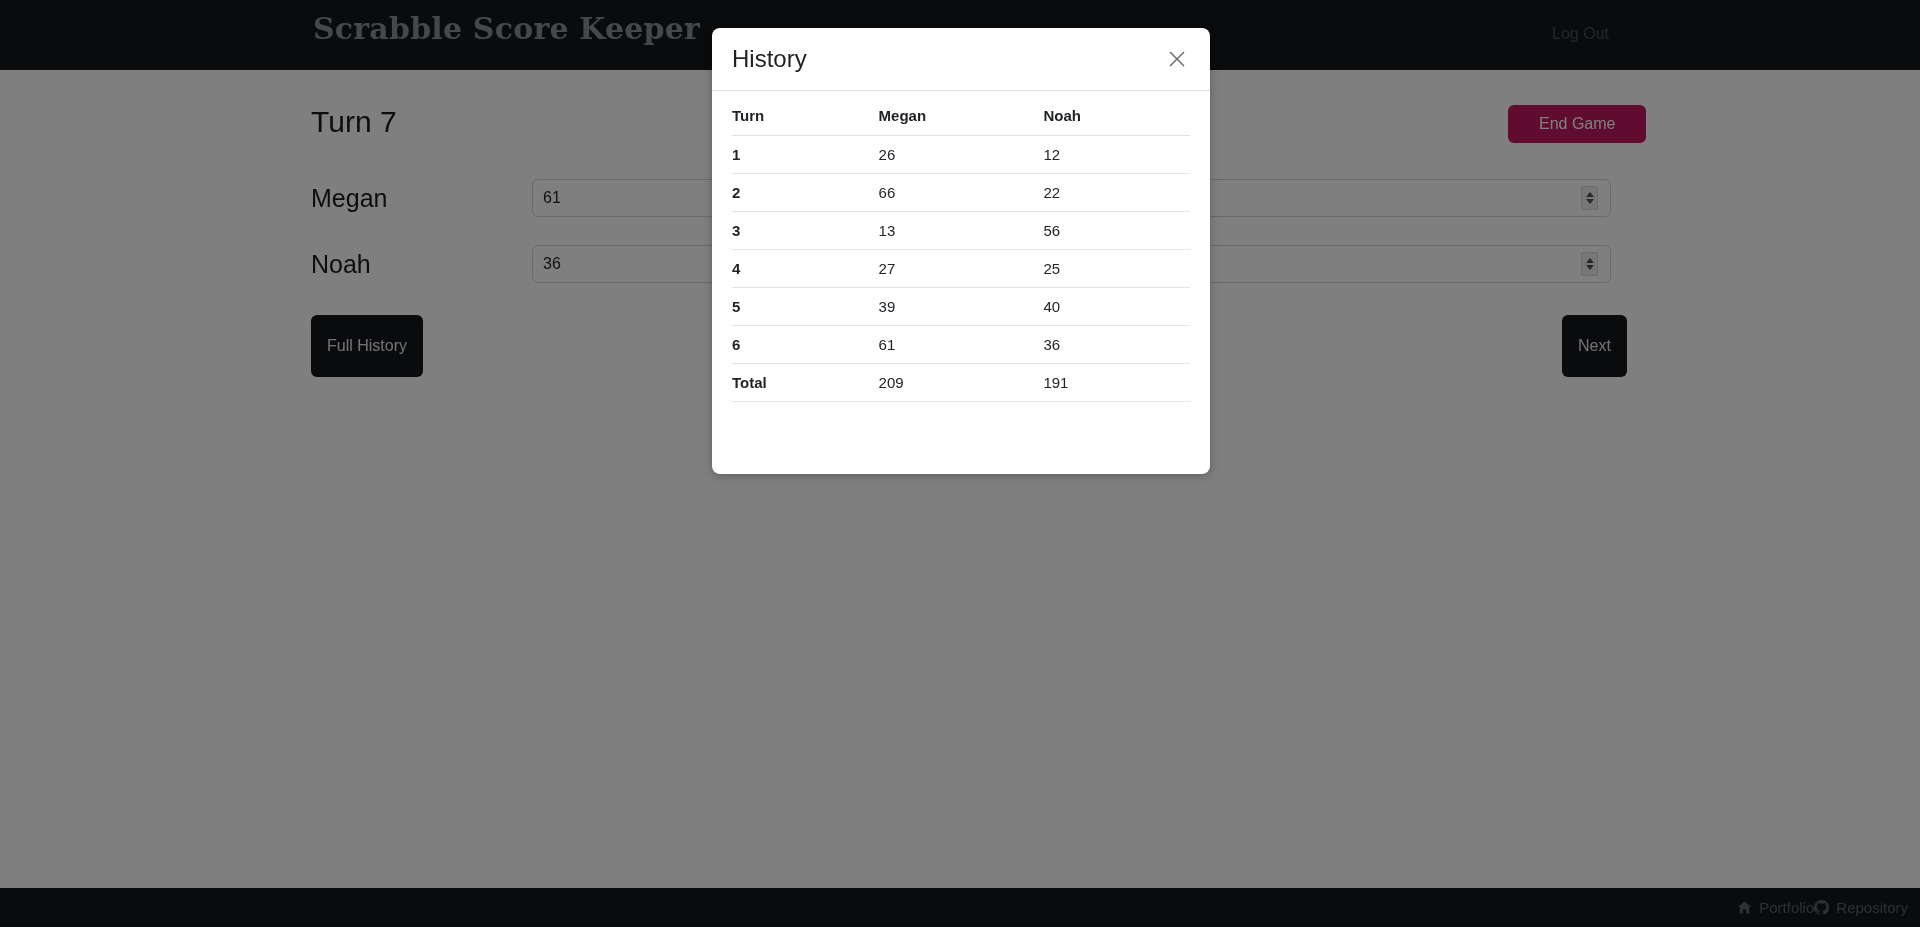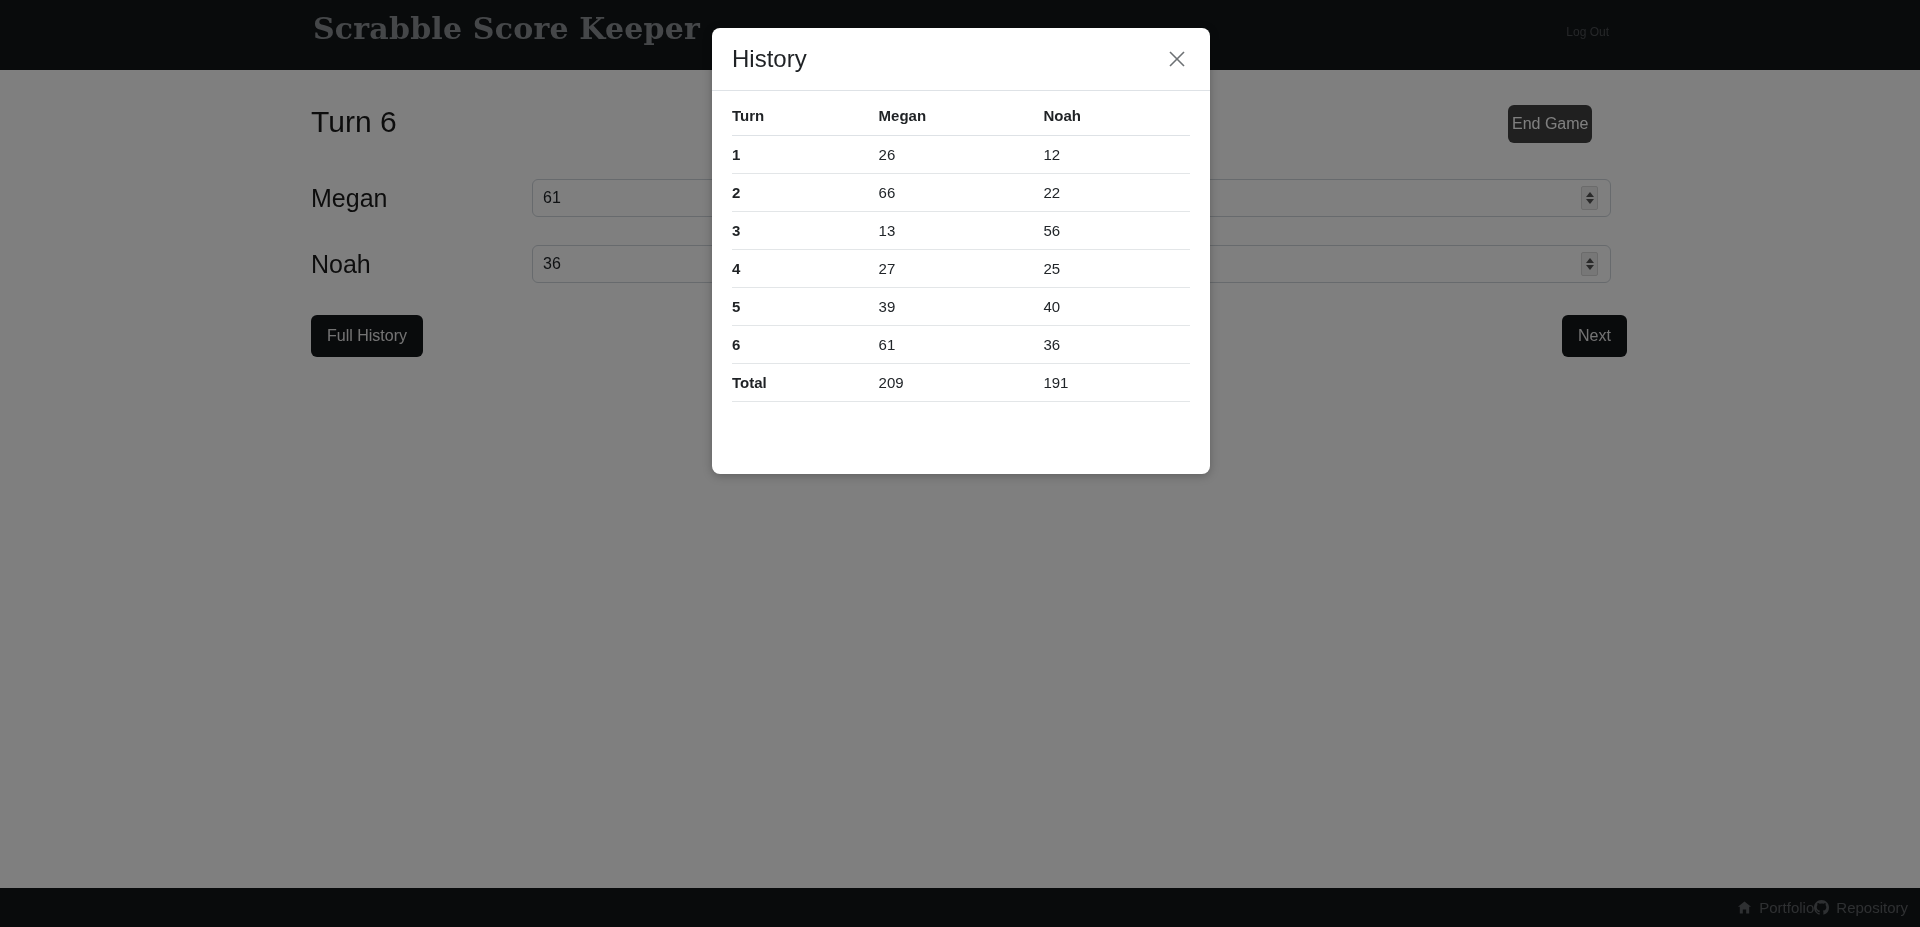--- a/index.html
+++ b/index.html
@@ -31,21 +31,21 @@
     left: 313px; top: 11px;
     font-family: "DejaVu Serif", "Liberation Serif", serif;
     font-size: 30px;
     font-weight: bold;
     color: #8b8f93;
     letter-spacing: 0.2px;
   }
   .logout {
     position: absolute;
     right: 311px; top: 25px;
-    font-size: 12px;
+    font-size: 16px;
     color: #4b4f52;
   }
 
   
   .page {
     position: absolute;
     top: 70px; left: 0;
     width: 1920px; height: 818px;
     background: #ffffff;
   }
@@ -113,26 +113,26 @@
     border: none;
     border-radius: 6px;
     font-size: 16px;
     cursor: pointer;
     font-family: "Liberation Sans", sans-serif;
     line-height: 1;
   }
   .btn-dark {
     background: #131619;
     color: #e6e6e6;
-    padding: 13px 16px;
+    padding: 23px 16px;
   }
   .btn-green {
-    background: #404040;
+    background: #be185d;
     color: #ffffff;
-    padding: 11px 4px;
+    padding: 11px 31px;
   }
   .btn-full-history {
     position: absolute;
     left: 311px; top: 245px;
   }
   .btn-next {
     position: absolute;
     left: 1562px; top: 245px;
   }
   .btn-end-game {
@@ -233,21 +233,21 @@
 <body>
 
 <div class="app">
 
   <div class="header">
     <div class="brand">Scrabble Score Keeper</div>
     <a class="logout">Log Out</a>
   </div>
 
   <div class="page">
-    <div class="turn-title">Turn 6</div>
+    <div class="turn-title">Turn 7</div>
 
     <div class="row row-megan">
       <div class="player-label">Megan</div>
       <div class="num-input">
         <span class="val">61</span>
         <span class="spinner">
           <span class="chev up"></span>
           <span class="chev down"></span>
         </span>
       </div>

